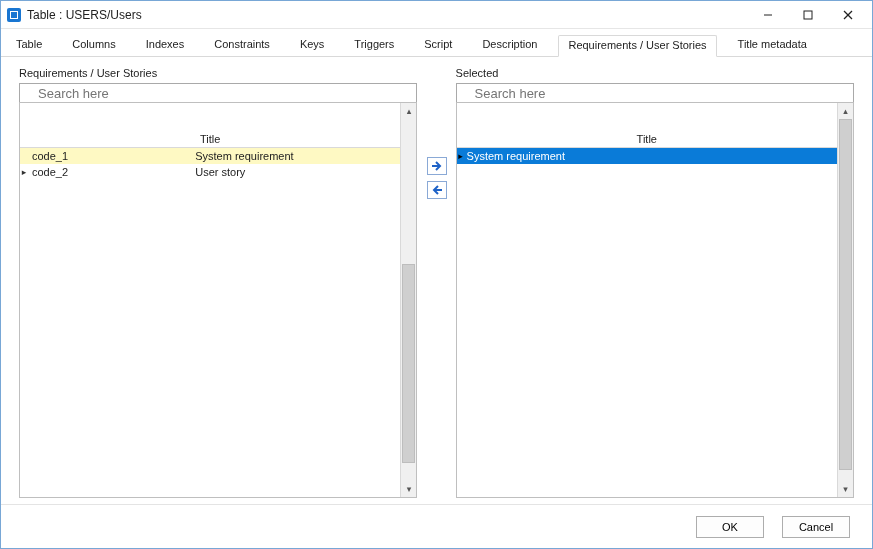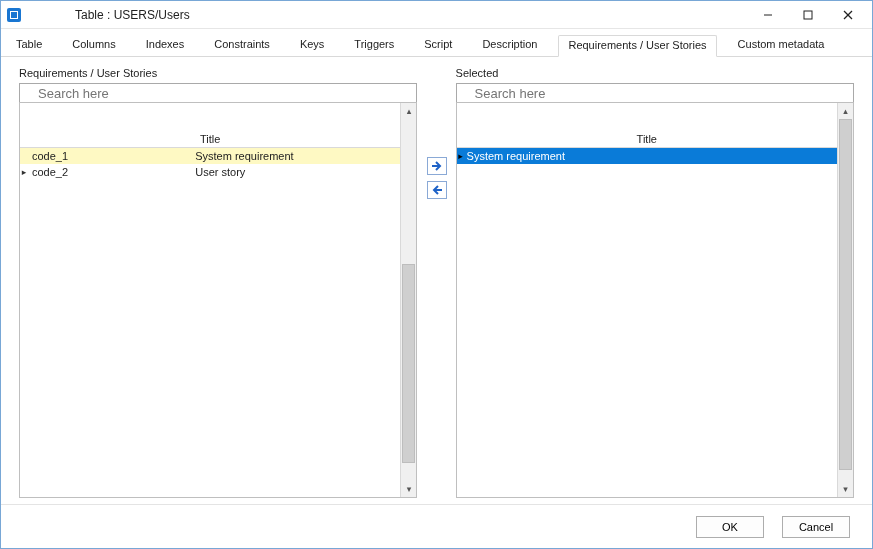--- a/index.html
+++ b/index.html
@@ -28,21 +28,21 @@
     width: 14px; height: 14px;
     background: #1976d2;
     border-radius: 2px;
     margin-right: 6px;
     position: relative;
   }
   .title-icon::after {
     content:""; position:absolute; inset:3px;
     border:1px solid #fff;
   }
-  .title-text { flex: 0 0 auto; font-size: 12px; margin-left: 48px; }
+  .title-text { flex: 0 0 auto; font-size: 12px; }
   .title-spacer { flex: 1; }
   .win-btn {
     width: 40px; height: 26px;
     display: flex; align-items: center; justify-content: center;
     font-size: 13px; cursor: default;
   }
   .tabs {
     display: flex; gap: 12px;
     padding: 6px 6px 0 6px;
     border-bottom: 1px solid #d9d9d9;
@@ -208,21 +208,21 @@
   <div class="tabs" id="tabs">
       <div class="tab">Table</div>
       <div class="tab">Columns</div>
       <div class="tab">Indexes</div>
       <div class="tab">Constraints</div>
       <div class="tab">Keys</div>
       <div class="tab">Triggers</div>
       <div class="tab">Script</div>
       <div class="tab">Description</div>
       <div class="tab active">Requirements / User Stories</div>
-      <div class="tab">Custom metadata</div>
+      <div class="tab">Title metadata</div>
     </div>
 
   <div class="body">
 
     <div class="pane left">
       <div class="pane-label">Requirements / User Stories</div>
       <input class="search" placeholder="Search here" style="">
       <div class="grid-wrap">
         <div class="grid">
           <div class="grid-header">

